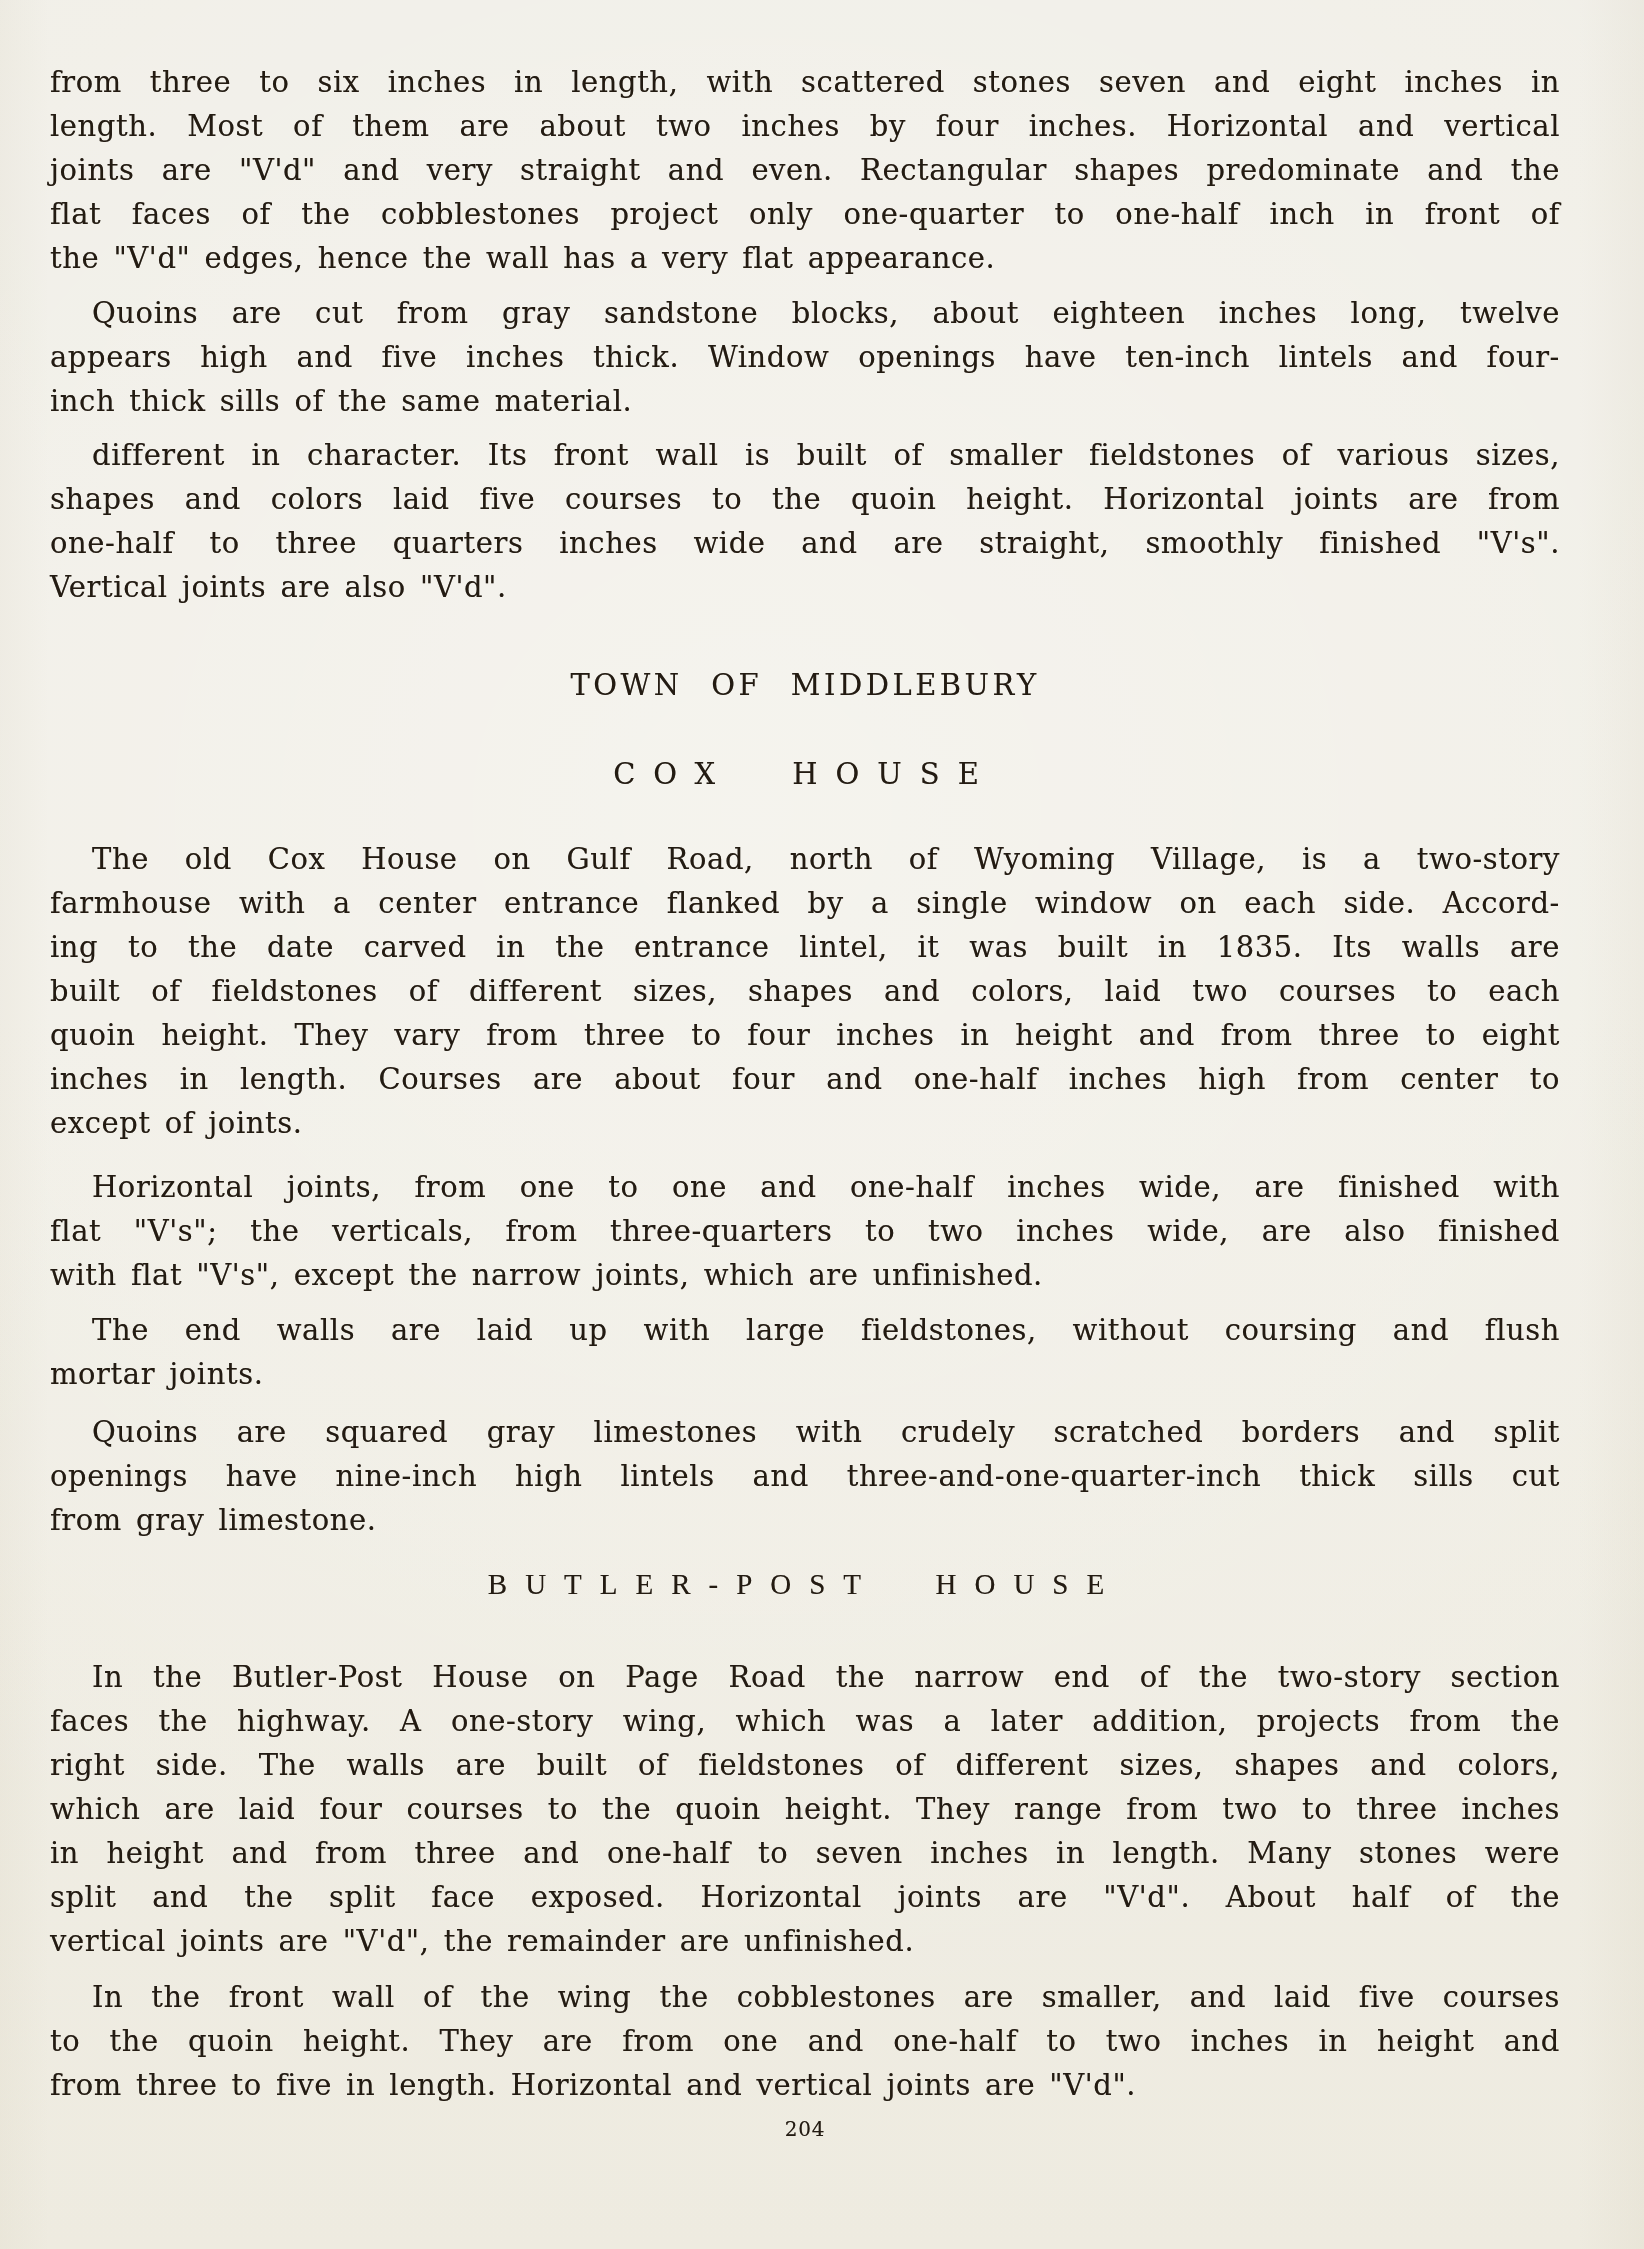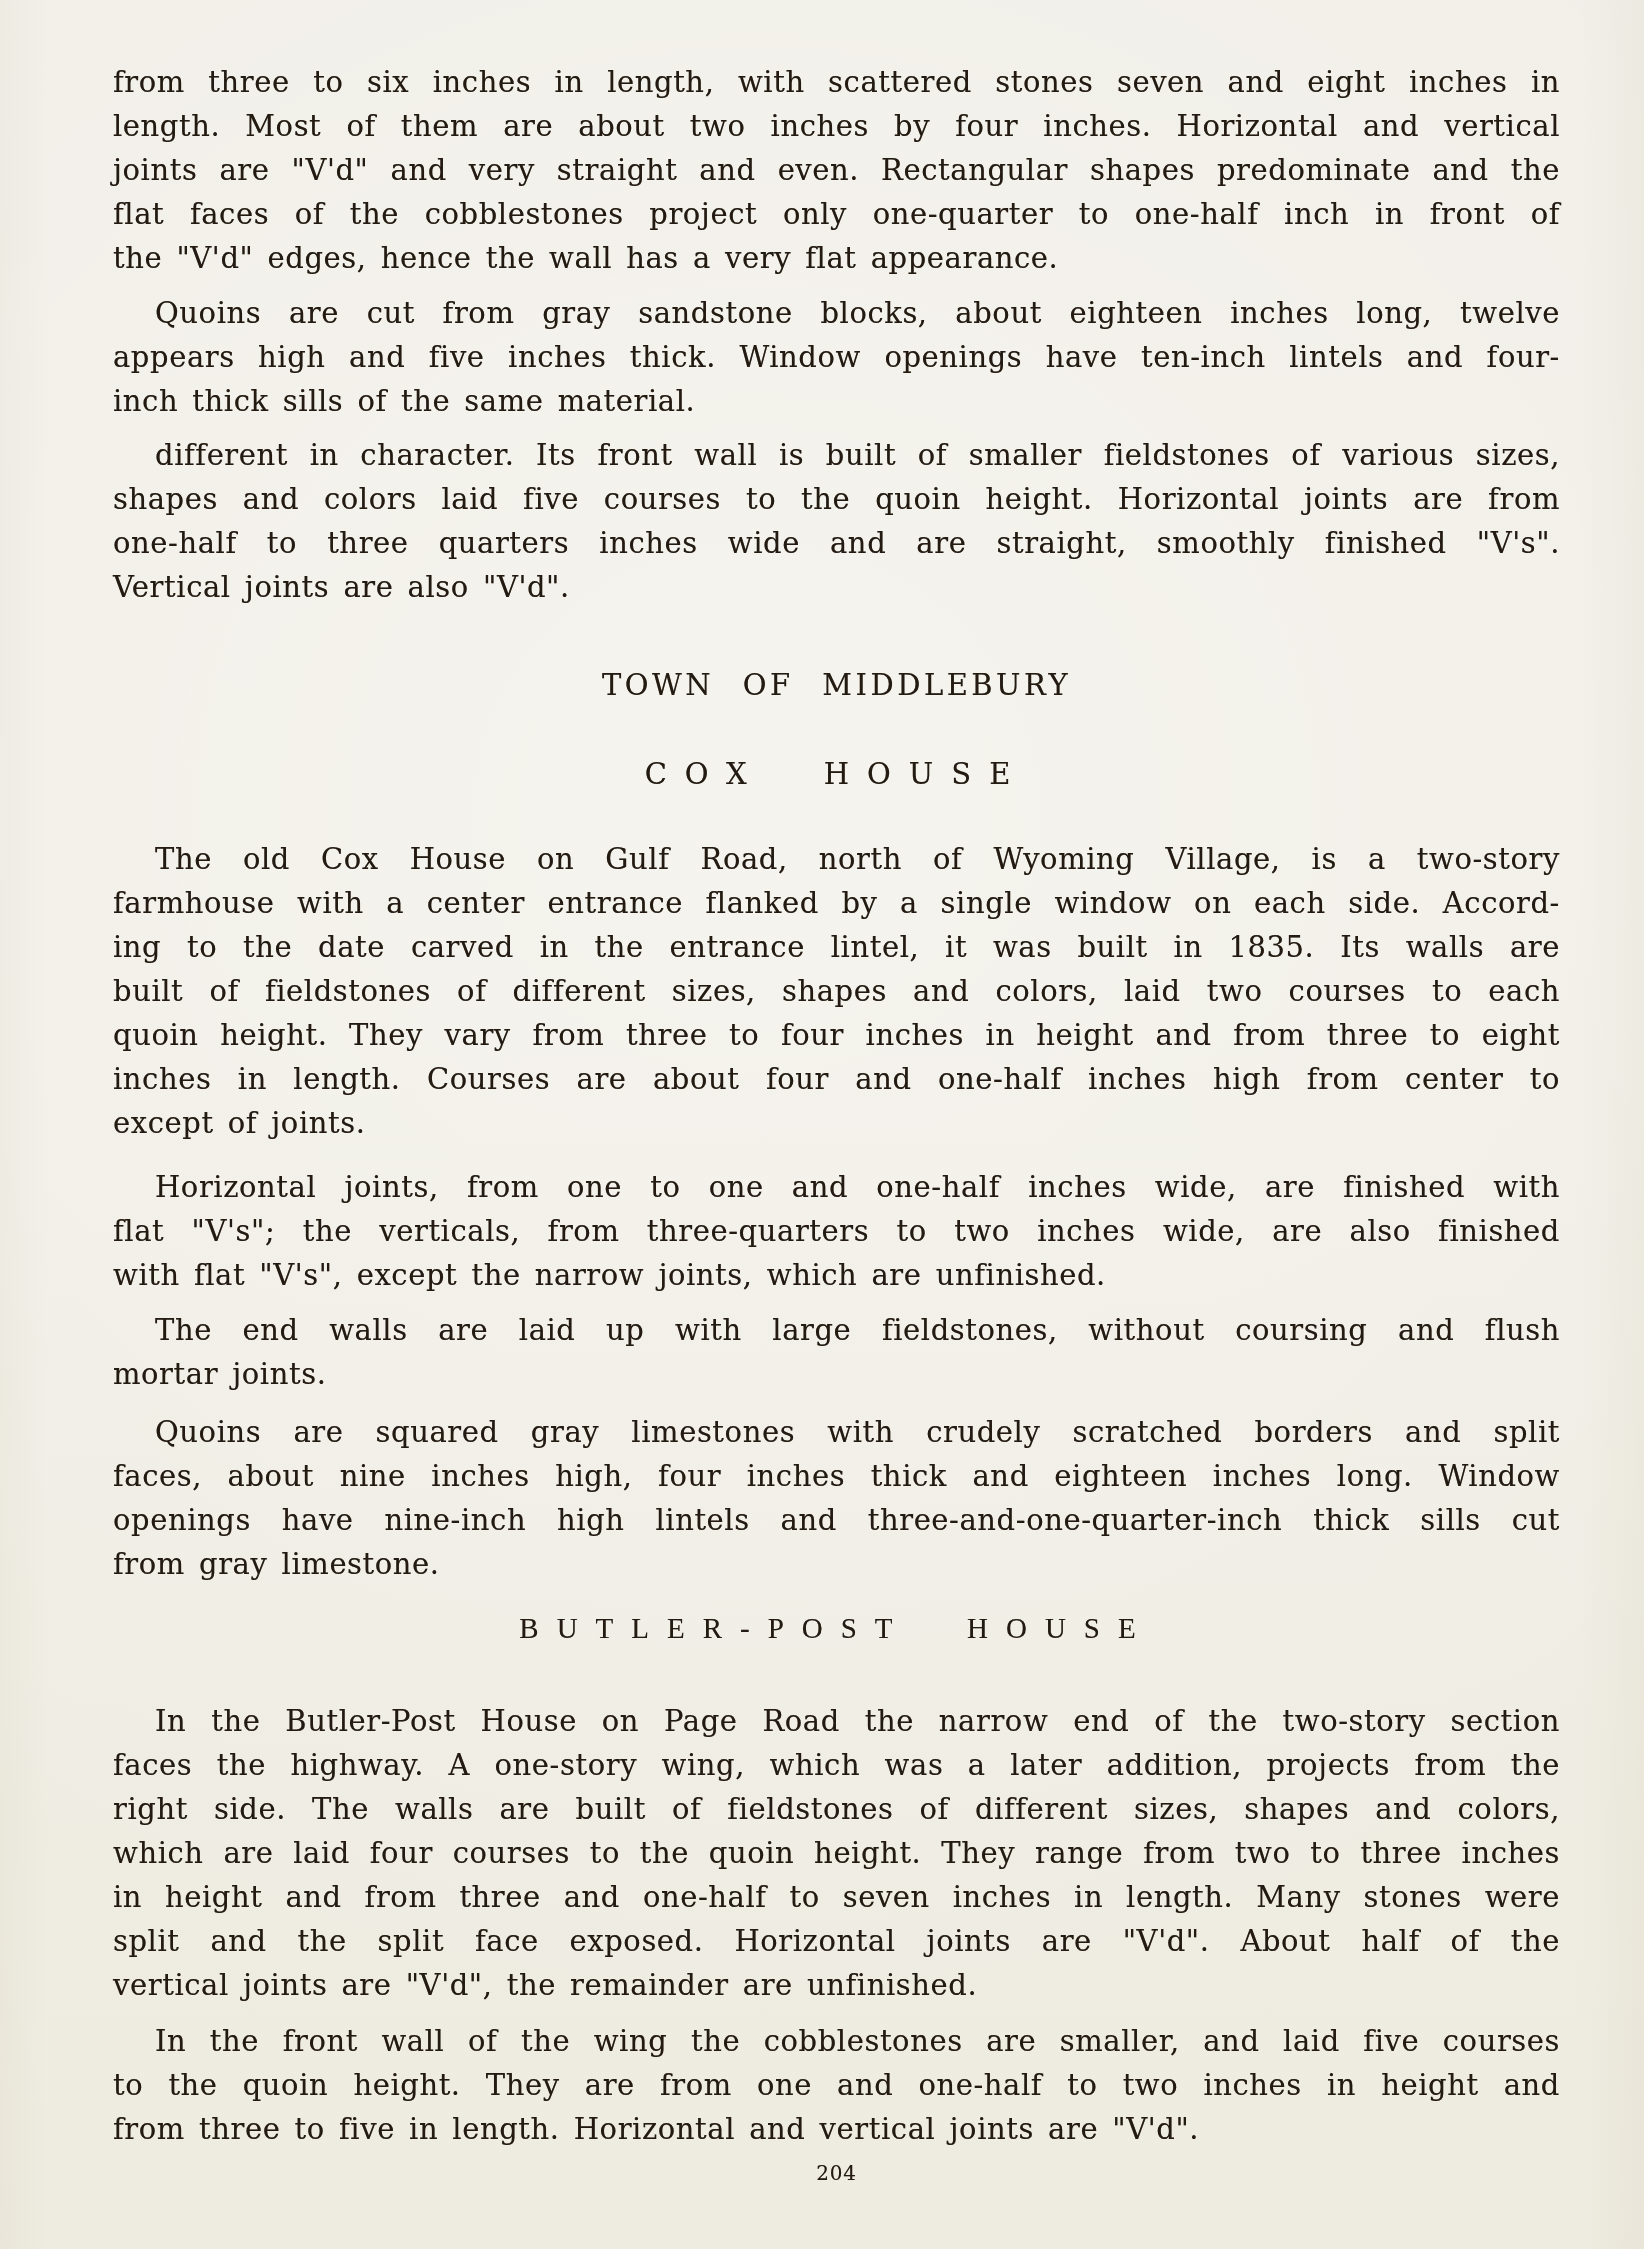--- a/index.html
+++ b/index.html
@@ -14,21 +14,21 @@
       radial-gradient(ellipse 130% 90% at 46% 36%, rgba(255,255,255,0.28), rgba(255,255,255,0) 62%),
       linear-gradient(90deg, rgba(196,186,158,0.10), rgba(196,186,158,0) 3%, rgba(196,186,158,0) 96%, rgba(196,186,158,0.12)),
       linear-gradient(180deg, #f1efe8 0%, #f1efe7 45%, #eeebe0 100%);
     background-color: #f0eee6;
   }
   .page {
     position: relative;
     box-sizing: border-box;
     width: 1645px;
     height: 2250px;
-    padding: 60px 85px 0 113px;
+    padding: 60px 85px 0 50px;
     font-family: "DejaVu Serif", "Liberation Serif", serif;
     font-size: 29px;
     color: #231b12;
     text-shadow: 0 0 0.5px rgba(35,27,18,0.45);
   }
   .para { margin: 0 0 10.5px 0; }
   .line {
     height: 44px;
     line-height: 44px;
     text-align: justify;
@@ -119,21 +119,20 @@
       <div class="line last">with flat "V's", except the narrow joints, which are unfinished.</div>
     </div>
 
   <div class="para indent-first" id="p6">
       <div class="line">The end walls are laid up with large fieldstones, without coursing and flush</div>
       <div class="line last">mortar joints.</div>
     </div>
 
   <div class="para indent-first" id="p7">
       <div class="line">Quoins are squared gray limestones with crudely scratched borders and split</div>
-      <div class="line">faces, about nine inches high, four inches thick and eighteen inches long. Window</div>
       <div class="line">openings have nine-inch high lintels and three-and-one-quarter-inch thick sills cut</div>
       <div class="line last">from gray limestone.</div>
     </div>
 
   <div class="heading spaced h-butler">BUTLER-POST HOUSE</div>
 
   <div class="para indent-first" id="p8">
       <div class="line">In the Butler-Post House on Page Road the narrow end of the two-story section</div>
       <div class="line">faces the highway. A one-story wing, which was a later addition, projects from the</div>
       <div class="line">right side. The walls are built of fieldstones of different sizes, shapes and colors,</div>

